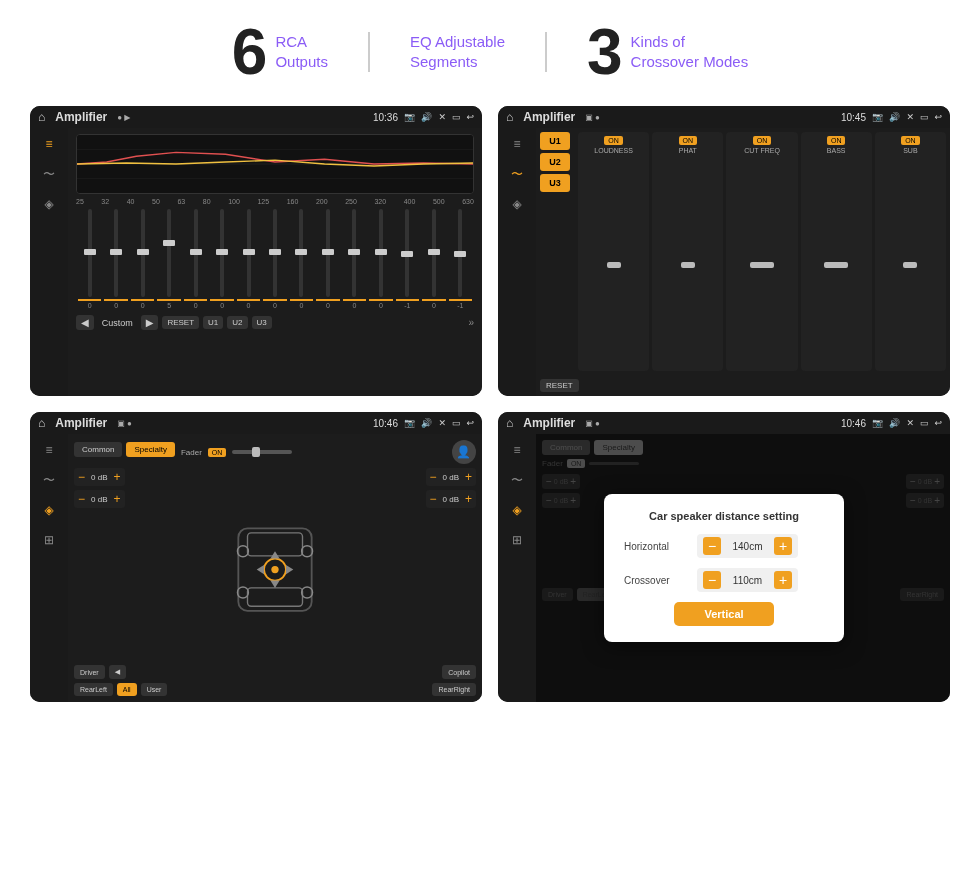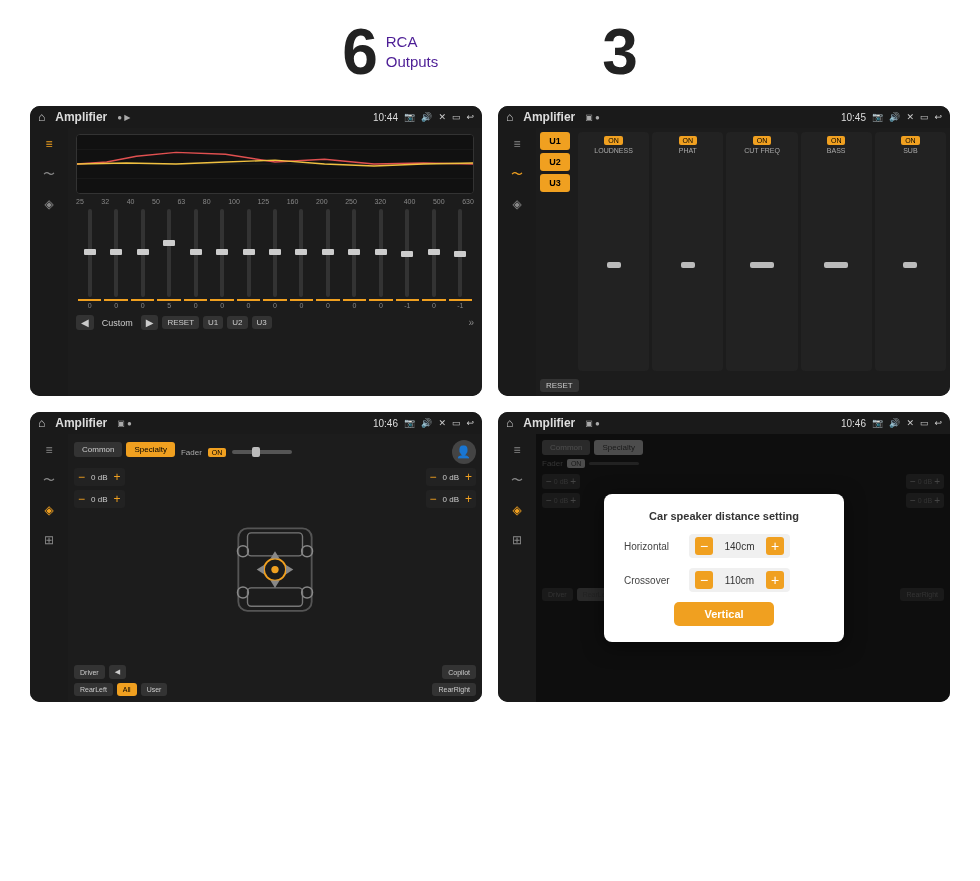--- a/index.html
+++ b/index.html
@@ -45,21 +45,21 @@
       border-right: 2px solid #ccc;
     }
     .stat-number {
       font-size: 64px;
       font-weight: 900;
       color: #222;
       line-height: 1;
     }
     .stat-label {
       font-size: 15px;
-      color: #4c1d95;
+      color: #8b5cf6;
       line-height: 1.35;
       font-weight: 500;
     }
 
     
     .screens-grid {
       display: grid;
       grid-template-columns: 1fr 1fr;
       gap: 16px;
     }
@@ -442,20 +442,21 @@
       font-size: 11px;
       color: #333;
       text-align: center;
       margin-bottom: 12px;
       font-weight: bold;
     }
     .sc4-dialog-row {
       display: flex;
       align-items: center;
       margin-bottom: 10px;
+      gap: 8px;
     }
     .sc4-dialog-label {
       font-size: 10px;
       color: #444;
       width: 65px;
     }
     .sc4-dialog-ctrl {
       display: flex;
       align-items: center;
       gap: 4px;
@@ -501,35 +502,37 @@
 
 <div class="page-wrapper">
 
 
   <div class="stats-row">
     <div class="stat-item">
       <span class="stat-number">6</span>
       <span class="stat-label">RCA<br>Outputs</span>
     </div>
     <div class="stat-item">
+      <span class="stat-label">EQ Adjustable<br>Segments</span>
     </div>
     <div class="stat-item">
       <span class="stat-number">3</span>
+      <span class="stat-label">Kinds of<br>Crossover Modes</span>
     </div>
   </div>
 
   <div class="screens-grid">
 
     <div class="screen-card">
       <div class="status-bar">
         <span class="sb-home">⌂</span>
         <span class="sb-title">Amplifier</span>
         <span class="sb-dots">● ▶</span>
         <span class="sb-spacer"></span>
-        <span class="sb-time">10:44</span>
+        <span class="sb-time">10:36</span>
         <span class="sb-icon">📷</span>
         <span class="sb-icon">🔊</span>
         <span class="sb-icon">✕</span>
         <span class="sb-icon">▭</span>
         <span class="sb-icon">↩</span>
       </div>
       <div class="screen1-content">
         <div class="sc1-sidebar">
           <div class="sc1-sidebar-icon active">≡</div>
           <div class="sc1-sidebar-icon">〜</div>

